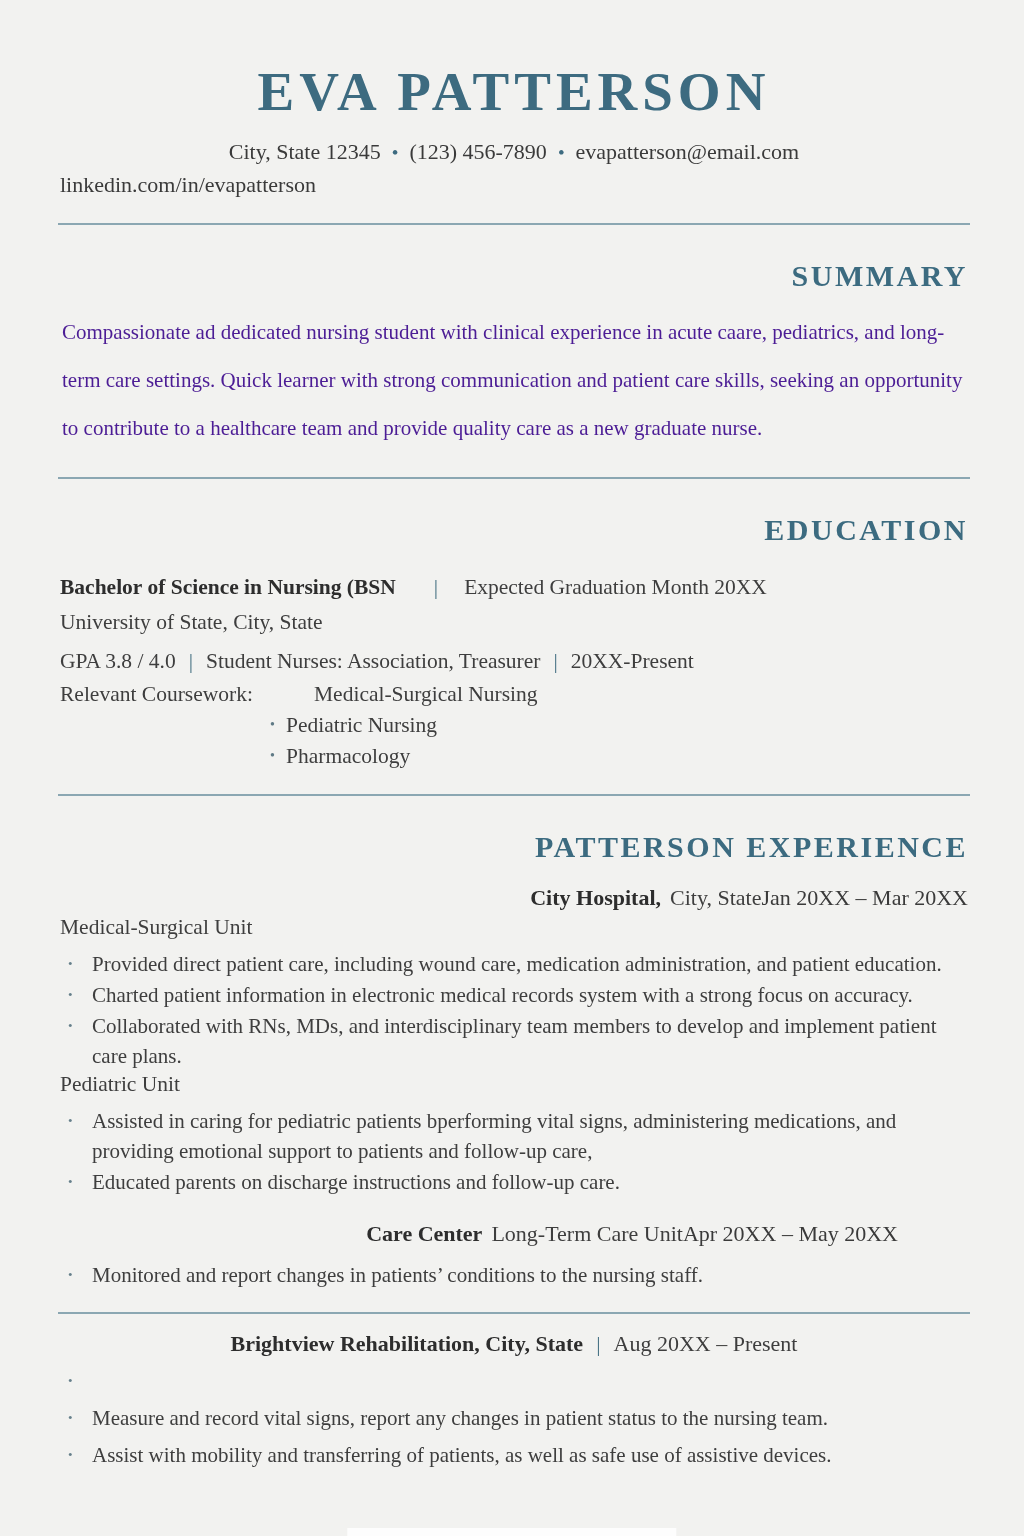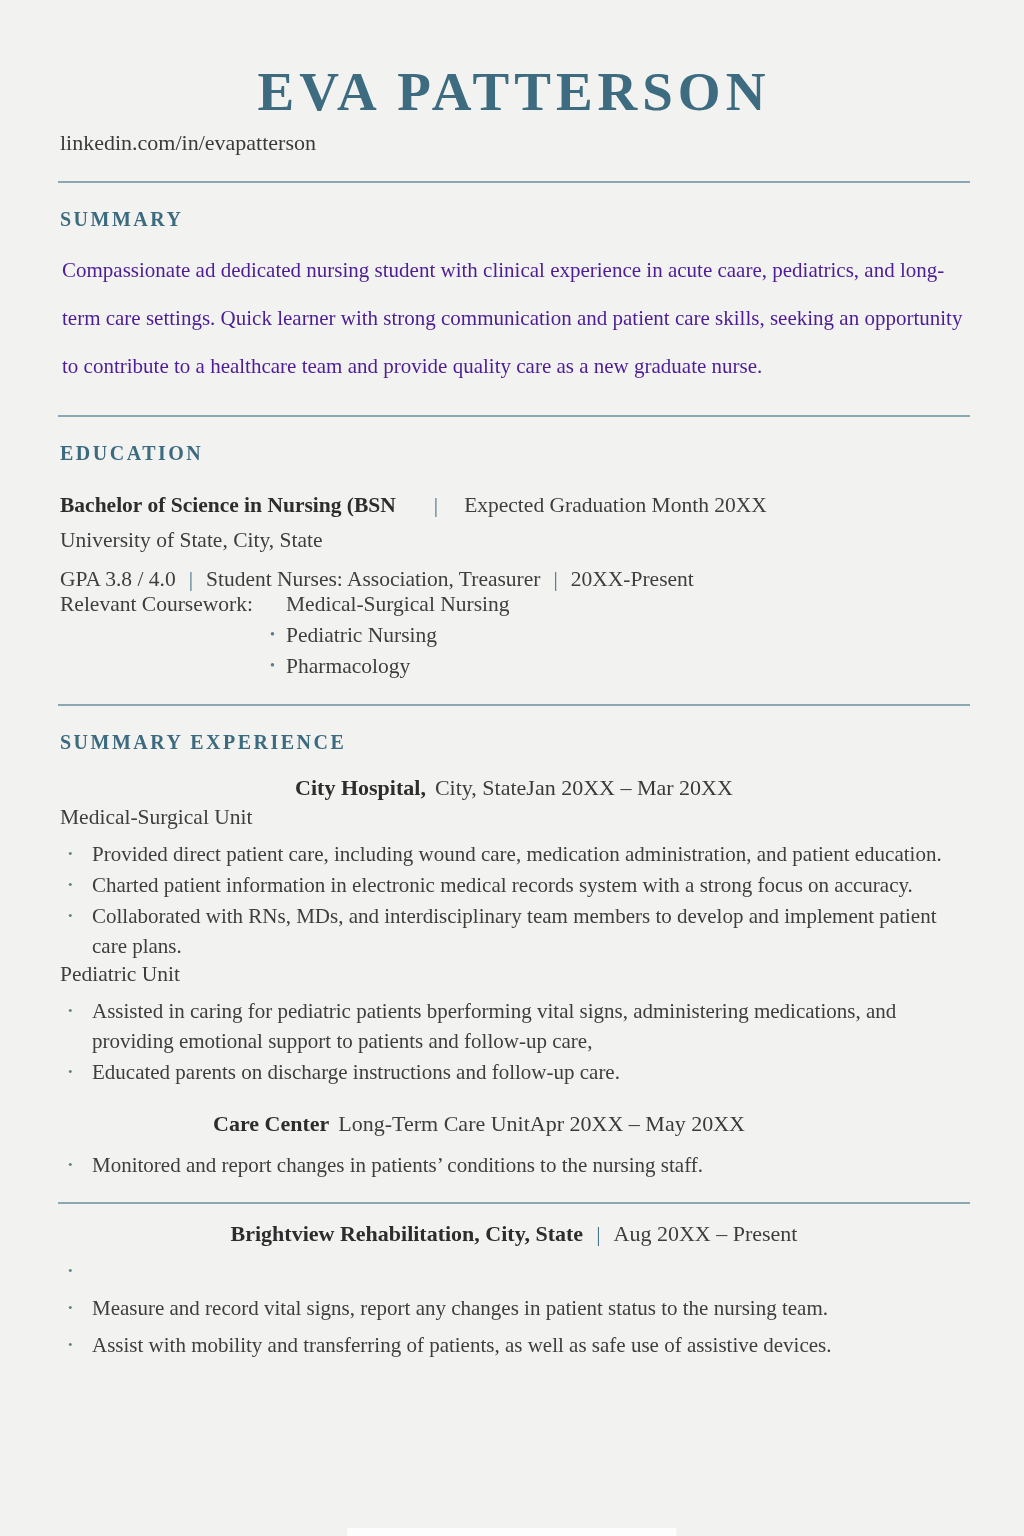--- a/index.html
+++ b/index.html
@@ -33,48 +33,48 @@
   }
   .contact-line .sep { color:#3d6b80; padding:0 11px; font-size:19px; }
   .linkedin-line { margin-top:7px; text-align:left; font-size:22px; color:#3a3a3a; }
   .divider {
     border:0;
     border-top:2px solid #8ba7b2;
     margin:25px -2px 0 -2px;
   }
   
   .section-heading {
-    margin-top:25px;
-    text-align:left;
-    font-size:20px;
+    margin-top:34px;
+    text-align:right;
+    font-size:30px;
     font-weight:bold;
     letter-spacing:2.5px;
     color:#3c6b80;
   }
   .summary-text {
     margin:15px 2px 0 2px;
     font-size:21px;
     line-height:48px;
     color:#4c1d95;
   }
   
   .edu-row1 { margin-top:28px; font-size:21.5px; }
   .strong { font-weight:bold; color:#2d2d2d; }
   .pipe { color:#4a7486; }
   .pipe.wide { padding:0 26px 0 38px; }
   .pipe.mid  { padding:0 13px; }
   .edu-school { margin-top:10px; font-size:21.5px; }
   .edu-gpa { margin-top:14px; font-size:21.5px; }
-  .cw-row { font-size:21.5px; display:flex; }
+  .cw-row { margin-top:8px; font-size:21.5px; display:flex;gap:28px; }
   .cw-label { flex:0 0 226px; }
   .cw-item { display:flex; margin:6px 0 0 210px; font-size:21.5px; }
   .cw-item .dot { flex:0 0 16px; color:#5f7a85; font-size:14px; padding-top:4px; }
   
   .xp-head {
-    display:flex; justify-content:center; align-items:baseline;
+    display:flex; justify-content:flex-end; align-items:baseline;
     margin-top:21px; font-size:22px;
   }
   .xp-title .suffix { margin-left:9px; color:#3e3e3e; font-weight:normal; }
   .xp-dates { font-size:22px; color:#3a3a3a; white-space:nowrap; }
   .xp-dates.offset { margin-right:70px; }
   .xp-unit { margin-top:4px; font-size:21.5px; }
   .bullets { margin-top:9px; }
   .bullet { display:flex; font-size:21px; line-height:30px; }
   .bullet .dot { flex:0 0 32px; padding-left:8px; color:#66808b; font-size:13px; }
   .bullet.gap { margin-top:13px; }
@@ -94,20 +94,23 @@
     white-space:nowrap;
   }
 </style>
 </head>
 <body>
 
 <div class="page">
 
   <h1 class="name">EVA PATTERSON</h1>
 
+  <div class="contact-line">
+    <span>City, State 12345</span><span class="sep">•</span><span>(123) 456-7890</span><span class="sep">•</span><span>evapatterson@email.com</span>
+  </div>
   <div class="linkedin-line">linkedin.com/in/evapatterson</div>
 
   <hr class="divider">
 
   <h2 class="section-heading">SUMMARY</h2>
   <p class="summary-text">Compassionate ad dedicated nursing student with clinical experience in acute caare, pediatrics, and long-term care settings. Quick learner with strong communication and patient care skills, seeking an opportunity to contribute to a healthcare team and provide quality care as a new graduate nurse.</p>
 
   <hr class="divider">
 
   <h2 class="section-heading">EDUCATION</h2>
@@ -126,21 +129,21 @@
     <span class="dot">•</span>
     <span>Pediatric Nursing</span>
   </div>
   <div class="cw-item">
     <span class="dot">•</span>
     <span>Pharmacology</span>
   </div>
 
   <hr class="divider">
 
-  <h2 class="section-heading">SUMMARY EXPERIENCE</h2>
+  <h2 class="section-heading">PATTERSON EXPERIENCE</h2>
 
   <div class="xp-head">
     <div class="xp-title">
       <span class="strong">City Hospital,</span><span class="suffix">City, State</span>
     </div>
     <div class="xp-dates">Jan 20XX – Mar 20XX</div>
   </div>
   <div class="xp-unit">Medical-Surgical Unit</div>
   <div class="bullets">
     <div class="bullet">

